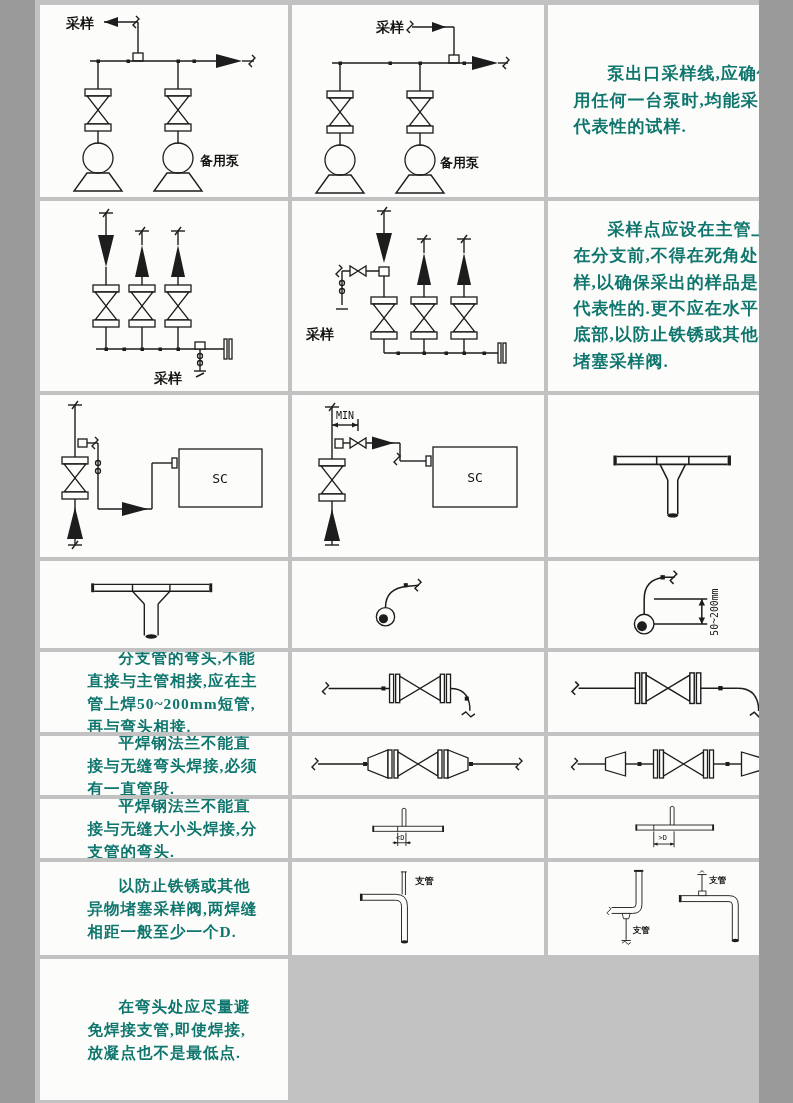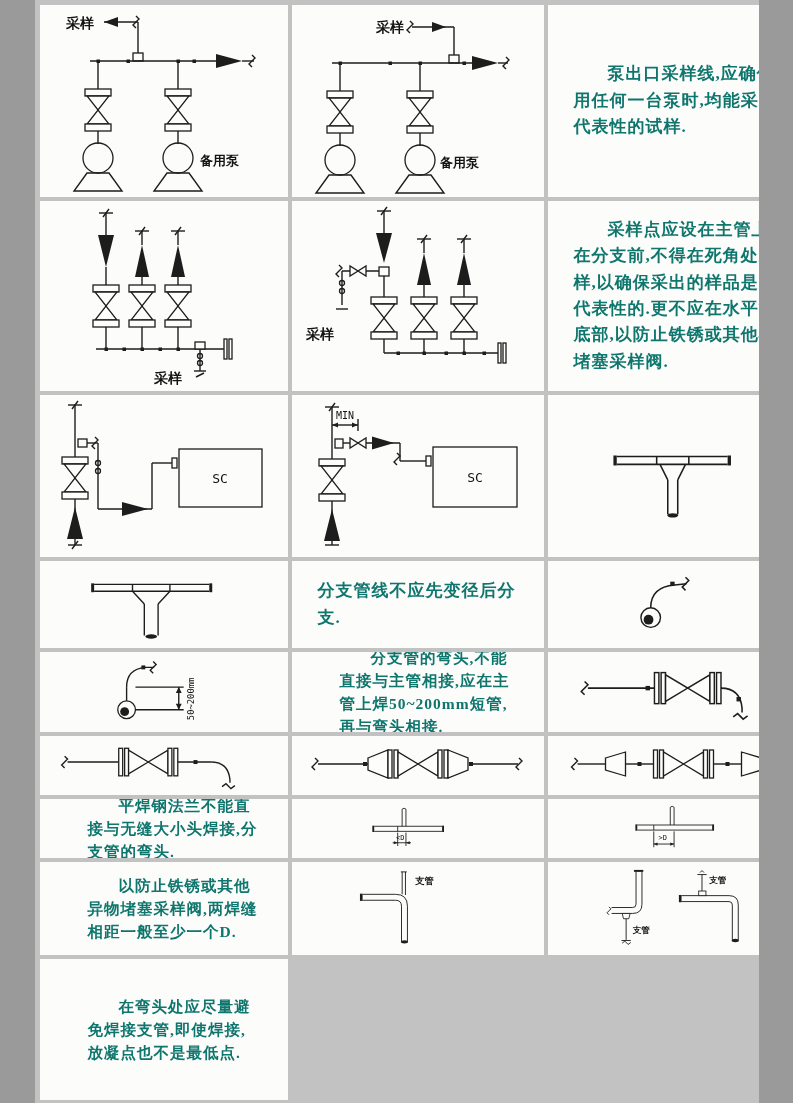--- a/index.html
+++ b/index.html
@@ -407,23 +407,20 @@
       <g>
         <line x1="94" y1="30" x2="106" y2="43"></line>
         <line x1="132" y1="30" x2="120" y2="43"></line>
         <line x1="106" y1="43" x2="106" y2="75"></line>
         <line x1="120" y1="43" x2="120" y2="75"></line>
         <ellipse class="f" cx="113" cy="76" rx="6" ry="2.2"></ellipse>
       </g>
     </svg>
   </div>
 
-  <div class="cell note-cell no-indent">
-    <p class="note">分支管线不应先变径后分支.</p>
-  </div>
 
   <div class="cell diagram sm">
     <svg viewBox="0 0 248 80">
       <g>
         <circle cx="92" cy="52" r="9"></circle>
         <circle class="f" cx="90" cy="54" r="4.5"></circle>
       </g>
       <g>
         <path d="M92,43 C92,29 101,23 114,22 L125,21"></path>
         <rect class="f" x="110" y="19" width="4" height="4"></rect>
@@ -494,20 +491,23 @@
       </g>
       <g>
         <line x1="140" y1="26" x2="174" y2="26"></line>
         <rect class="f" x="156" y="24" width="4" height="4"></rect>
         <path d="M174,26 C186,26 192,33 193,44 L193,47"></path>
         <path d="M185,51 l4,-3 5,5 4,-3"></path>
       </g>
     </svg>
   </div>
 
+  <div class="cell note-cell sm">
+    <p class="note">平焊钢法兰不能直接与无缝弯头焊接,必须有一直管段.</p>
+  </div>
 
   <div class="cell diagram sm">
     <svg viewBox="0 0 248 59">
       <path d="M21,22 l3,3 -6,6 3,3"></path>
       <line x1="24" y1="28" x2="74" y2="28"></line>
       <rect class="f" x="69" y="26" width="4" height="4"></rect>
       <polygon class="fs" points="74,22 94,14 94,42 74,34"></polygon>
       <g>
         <rect class="fs" x="94" y="14" width="4" height="28"></rect>
         <rect class="fs" x="100" y="14" width="4" height="28"></rect>

